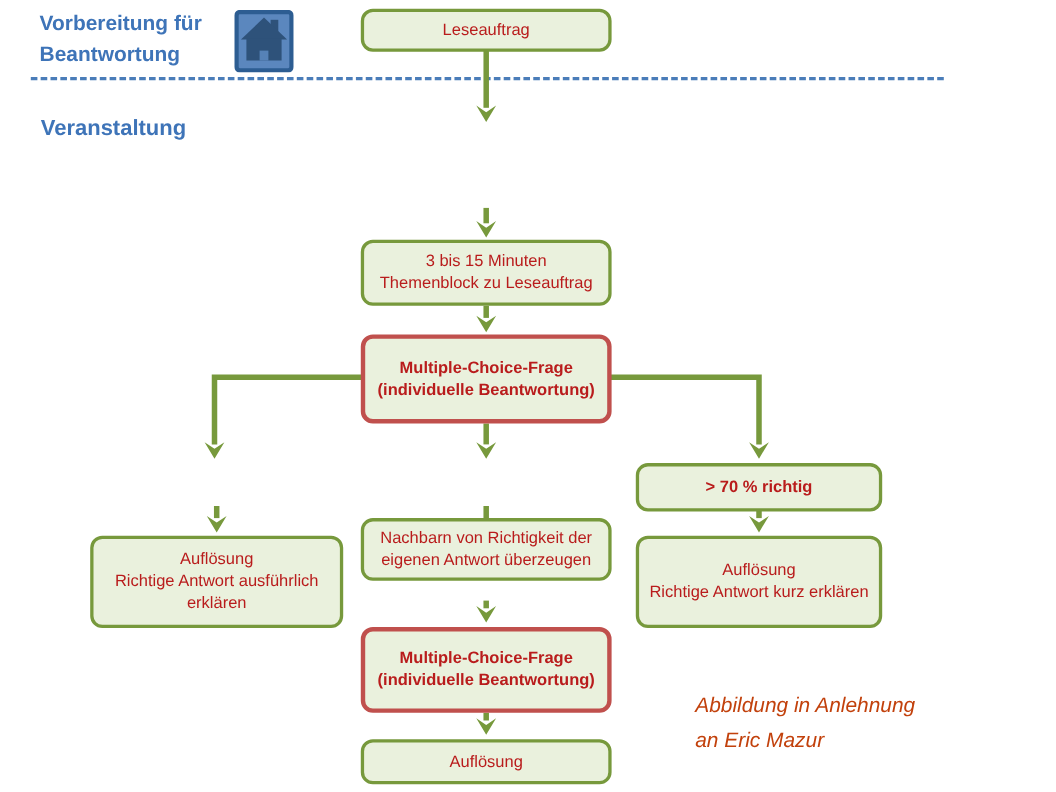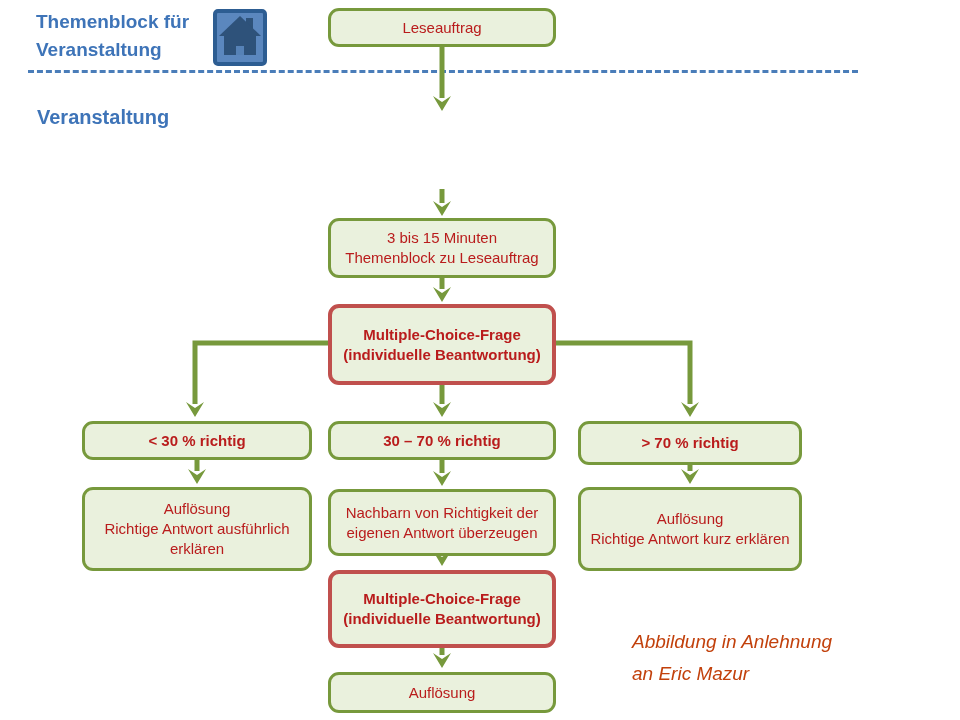--- a/index.html
+++ b/index.html
@@ -36,21 +36,21 @@
   }
   svg.connectors{position:absolute;left:0;top:0;width:960px;height:720px;pointer-events:none;}
   svg.connectors path{stroke:#77993c;stroke-width:5;fill:none;}
   svg.connectors path.head{stroke:none;fill:#77993c;}
 </style>
 </head>
 <body>
 
 <div id="slide">
 
-  <div class="prep-title">Themenblock für Veranstaltung</div>
+  <div class="prep-title">Vorbereitung für Beantwortung</div>
 
   <div class="home-btn">
     <svg width="54" height="57" viewBox="0 0 54 57">
       <rect x="2" y="2" width="50" height="53" rx="3" fill="#5b87be" stroke="#2d5d92" stroke-width="4"></rect>
       <g fill="#27496f" opacity="0.85">
         <rect x="33" y="9" width="7" height="12"></rect>
         <polygon points="27,7 6,27 48,27"></polygon>
         <rect x="11" y="26" width="32" height="20"></rect>
       </g>
       <rect x="23" y="37" width="8" height="9" fill="#5b87be" opacity="0.9"></rect>
@@ -99,31 +99,29 @@
 
   <div class="node" style="left:328px;top:8px;width:228px;height:39px">Leseauftrag</div>
 
 
   <div class="node" style="left:328px;top:218px;width:228px;height:60px">3 bis 15 Minuten
 Themenblock zu Leseauftrag</div>
 
   <div class="node red" style="left:328px;top:304px;width:228px;height:81px">Multiple-Choice-Frage
 (individuelle Beantwortung)</div>
 
-  <div class="node bold" style="left:82px;top:421px;width:230px;height:39px">&lt; 30 % richtig</div>
 
-  <div class="node bold" style="left:328px;top:421px;width:228px;height:39px">30 – 70 % richtig</div>
 
   <div class="node bold" style="left:578px;top:421px;width:224px;height:44px">&gt; 70 % richtig</div>
 
   <div class="node" style="left:82px;top:487px;width:230px;height:84px">Auflösung
 Richtige Antwort  ausführlich
 erklären</div>
 
-  <div class="node" style="left:328px;top:489px;width:228px;height:67px">Nachbarn von Richtigkeit der
+  <div class="node" style="left:328px;top:471px;width:228px;height:57px">Nachbarn von Richtigkeit der
 eigenen Antwort  überzeugen</div>
 
   <div class="node" style="left:578px;top:487px;width:224px;height:84px">Auflösung
 Richtige Antwort  kurz erklären</div>
 
   <div class="node red" style="left:328px;top:570px;width:228px;height:78px">Multiple-Choice-Frage
 (individuelle Beantwortung)</div>
 
   <div class="node" style="left:328px;top:672px;width:228px;height:41px">Auflösung</div>
 

